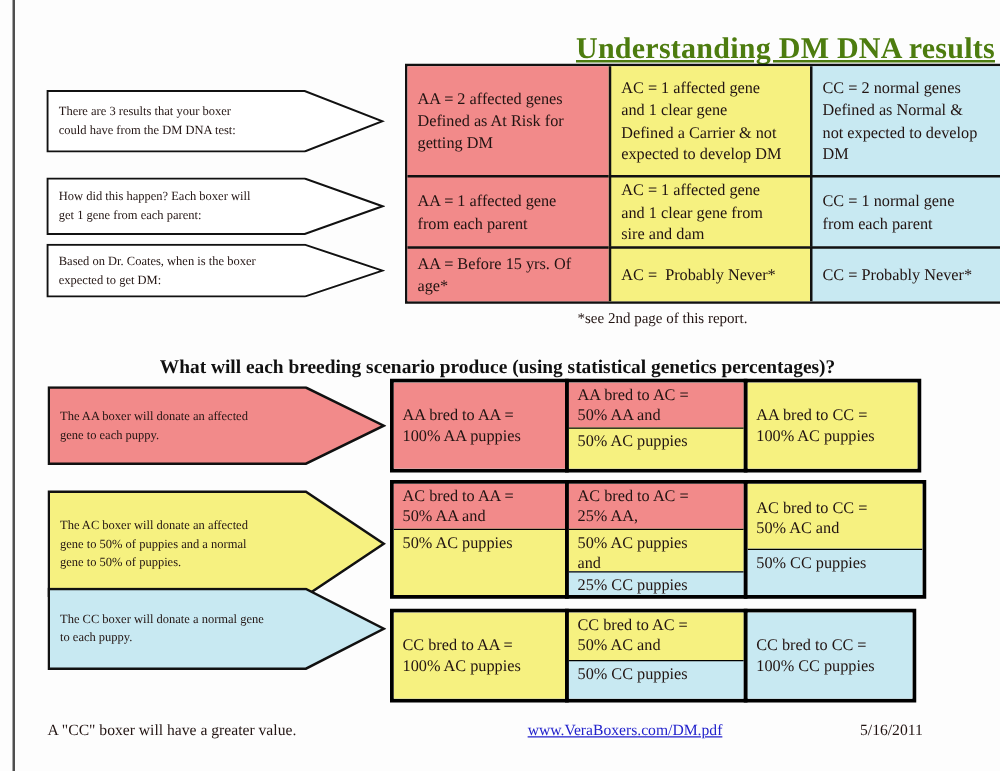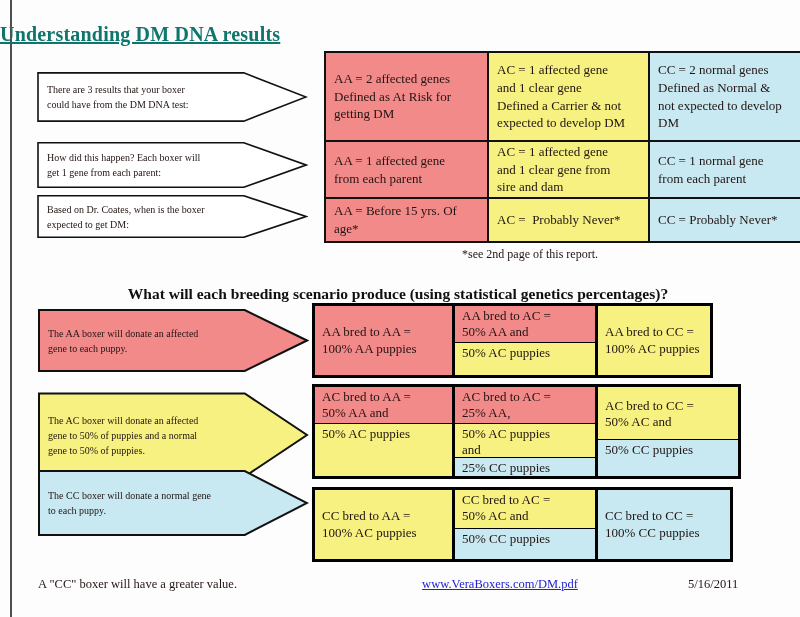--- a/index.html
+++ b/index.html
@@ -11,22 +11,22 @@
   }
   html,body{margin:0;padding:0;}
   body{
     width:800px;height:617px;position:relative;background:#fdfdfd;
     font-family:"Liberation Serif","DejaVu Serif",serif;color:var(--ink);
     overflow:hidden;
   }
   .pre{white-space:pre;}
   .scan-edge-left{position:absolute;left:10px;top:0;width:2px;height:617px;background:#4e4e4e;}
   .title{
-    position:absolute;top:10px;left:0;width:796px;text-align:left;
-    font-size:20px;font-weight:bold;color:#0f766e;text-decoration:underline;letter-spacing:.2px;
+    position:absolute;top:10px;left:0;width:796px;text-align:right;
+    font-size:24px;font-weight:bold;color:#4d7c0f;text-decoration:underline;letter-spacing:.2px;
   }
   .subtitle{
     position:absolute;top:272px;left:0;width:796px;text-align:center;
     font-size:15.5px;font-weight:bold;color:#101010;
   }
   .footnote{
     position:absolute;top:247px;left:430px;width:200px;text-align:center;font-size:12px;
   }
   
   .arrow{position:absolute;}
@@ -144,21 +144,21 @@
 <div class="b-row" style="left:312px;top:303px;height:75px;">
   <div class="b-cell solid" style="width:143px;">
     <div class="part bg-red pre">AA bred to AA =
 100% AA puppies</div>
   </div>
   <div class="b-cell" style="width:146px;">
     <div class="part bg-red pre" style="flex:0 0 36px;">AA bred to AC =
 50% AA and</div>
     <div class="part bg-yellow pre">50% AC puppies</div>
   </div>
-  <div class="b-cell solid" style="width:118px;">
+  <div class="b-cell solid" style="width:142px;">
     <div class="part bg-yellow pre">AA bred to CC =
 100% AC puppies</div>
   </div>
 </div>
 
 <div class="arrow yellow" style="left:38px;top:392px;width:271px;height:86px;">
   <svg viewBox="0 0 270 60" preserveAspectRatio="none">
       <polygon points="1,1 206,1 268,30 206,59 1,59" vector-effect="non-scaling-stroke"></polygon>
     </svg>
   <div class="arrow-text pre">The AC boxer will donate an affected

